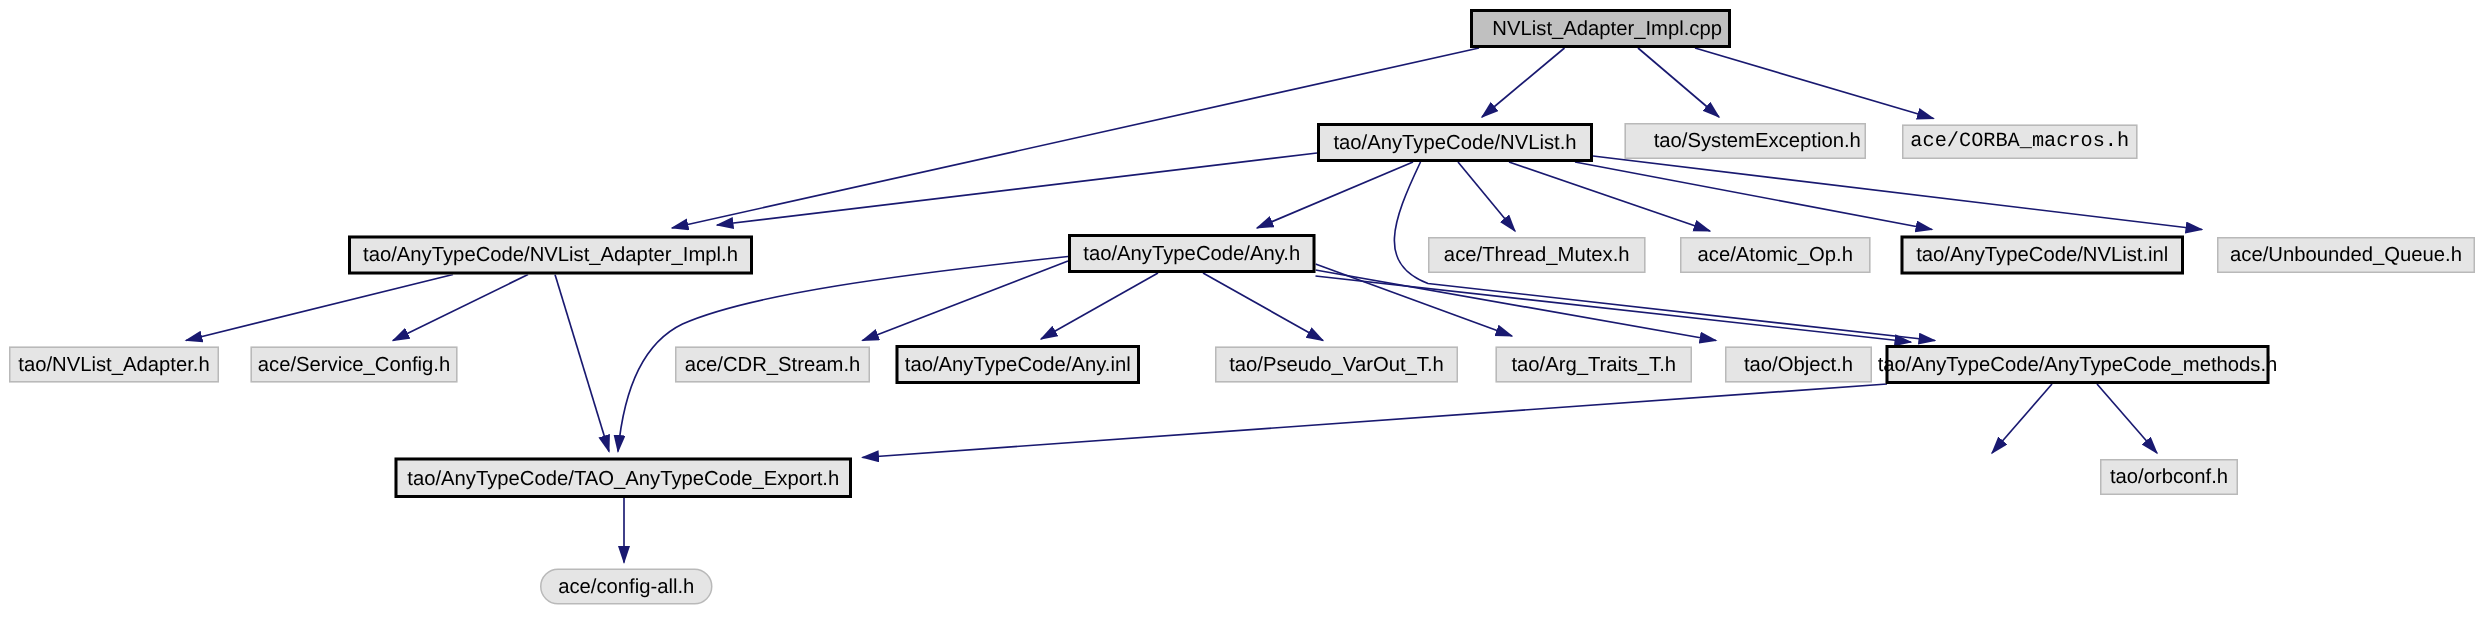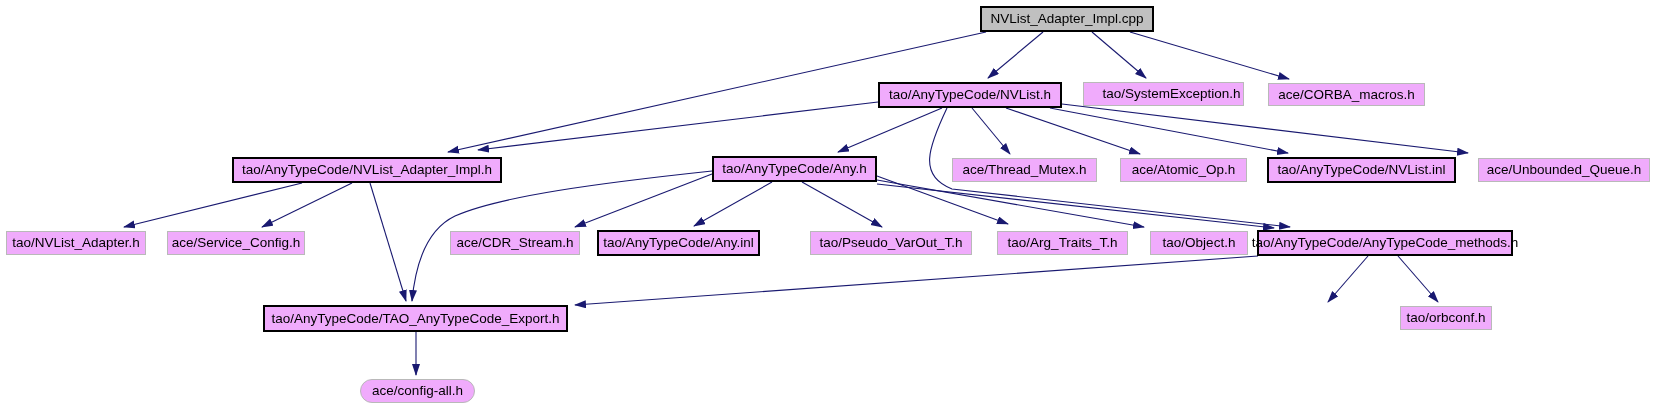--- a/index.html
+++ b/index.html
@@ -4,21 +4,21 @@
 <style>
   html,body{margin:0;padding:0;background:#ffffff;}
   .stage{
     position:relative;width:1656px;height:411px;background:#ffffff;
     font-family:"Liberation Sans",sans-serif;overflow:hidden;
   }
   .edges{position:absolute;left:0;top:0;width:1656px;height:411px;}
   .node{
     position:absolute;box-sizing:border-box;
     display:flex;align-items:center;justify-content:center;
-    background:#f0abfc;border:1px solid #b9b9b9;
+    background:#e5e5e5;border:1px solid #b9b9b9;
     font-size:13.5px;line-height:1;color:#000;white-space:nowrap;
     z-index:2;
   }
   .node.linked{border:2px solid #000000;}
   .node.root{background:#c0c0c0;border:2px solid #000000;}
   .node span{padding:0 4px;}
 </style>
 </head>
 <body>
 
@@ -49,30 +49,30 @@
       <path d="M877,176 L1008,224" fill="none" stroke="#191970" stroke-width="1.1" marker-end="url(#arrow)"></path>
       <path d="M877,180 L1144,227" fill="none" stroke="#191970" stroke-width="1.1" marker-end="url(#arrow)"></path>
       <path d="M877,184 L1274,228" fill="none" stroke="#191970" stroke-width="1.1" marker-end="url(#arrow)"></path>
       <path d="M712,171 C600,183 500,196 455,216 C430,228 416,258 412,301" fill="none" stroke="#191970" stroke-width="1.1" marker-end="url(#arrow)"></path>
       <path d="M1258,256 L575,305" fill="none" stroke="#191970" stroke-width="1.1" marker-end="url(#arrow)"></path>
       <path d="M1368,256 L1328,302" fill="none" stroke="#191970" stroke-width="1.1" marker-end="url(#arrow)"></path>
       <path d="M1398,256 L1438,302" fill="none" stroke="#191970" stroke-width="1.1" marker-end="url(#arrow)"></path>
       <path d="M416,332 L416,375" fill="none" stroke="#191970" stroke-width="1.1" marker-end="url(#arrow)"></path>
     </svg>
 
-<div class="node root" style="left: 980px; top: 6px; width: 174px; height: 26px;">
+<div class="node root" style="left: 980px; top: 6px; width: 174px; height: 26px; justify-content: flex-end;">
       <span>NVList_Adapter_Impl.cpp</span>
     </div>
     <div class="node linked" style="left: 878px; top: 82px; width: 184px; height: 26px;">
       <span>tao/AnyTypeCode/NVList.h</span>
     </div>
     <div class="node leaf" style="left: 1083px; top: 82px; width: 161px; height: 24px; padding-left: 16px;">
       <span>tao/SystemException.h</span>
     </div>
-    <div class="node leaf" style="left: 1268px; top: 83px; width: 157px; height: 23px;">
+    <div class="node leaf" style="left: 1268px; top: 83px; width: 157px; height: 23px; font-family: Liberation Mono, monospace;">
       <span>ace/CORBA_macros.h</span>
     </div>
     <div class="node linked" style="left: 232px; top: 157px; width: 270px; height: 26px;">
       <span>tao/AnyTypeCode/NVList_Adapter_Impl.h</span>
     </div>
     <div class="node linked" style="left: 712px; top: 156px; width: 165px; height: 26px;">
       <span>tao/AnyTypeCode/Any.h</span>
     </div>
     <div class="node leaf" style="left: 952px; top: 158px; width: 145px; height: 24px;">
       <span>ace/Thread_Mutex.h</span>

